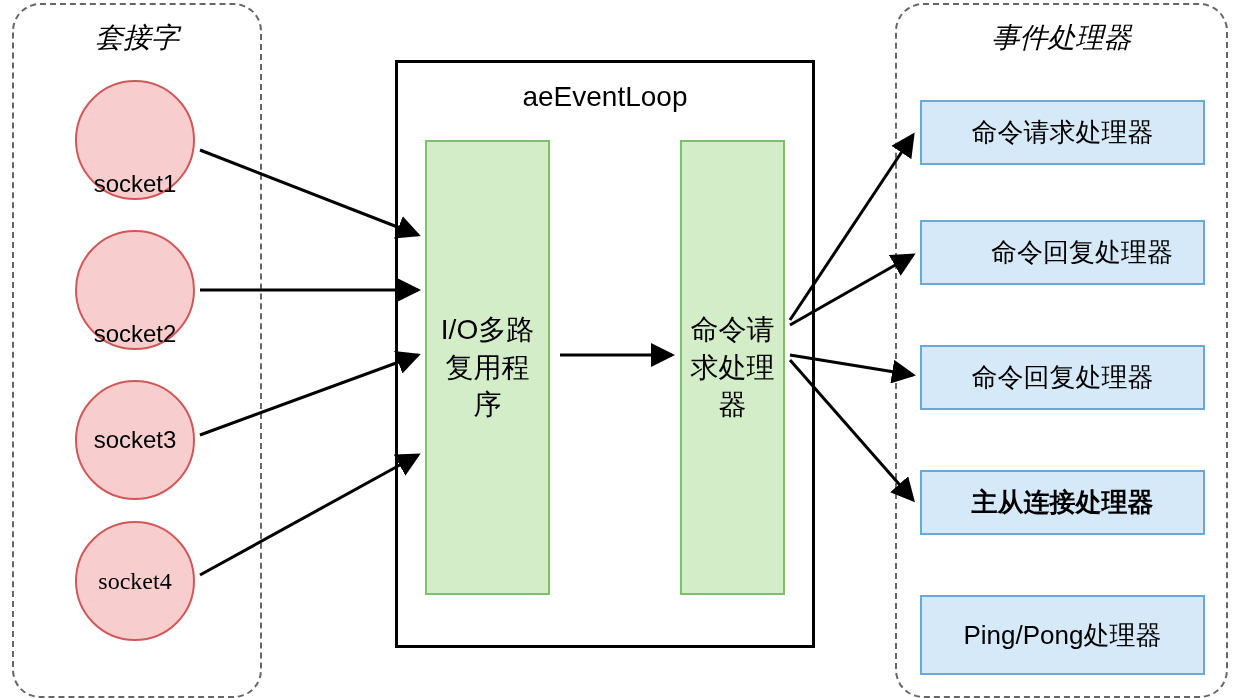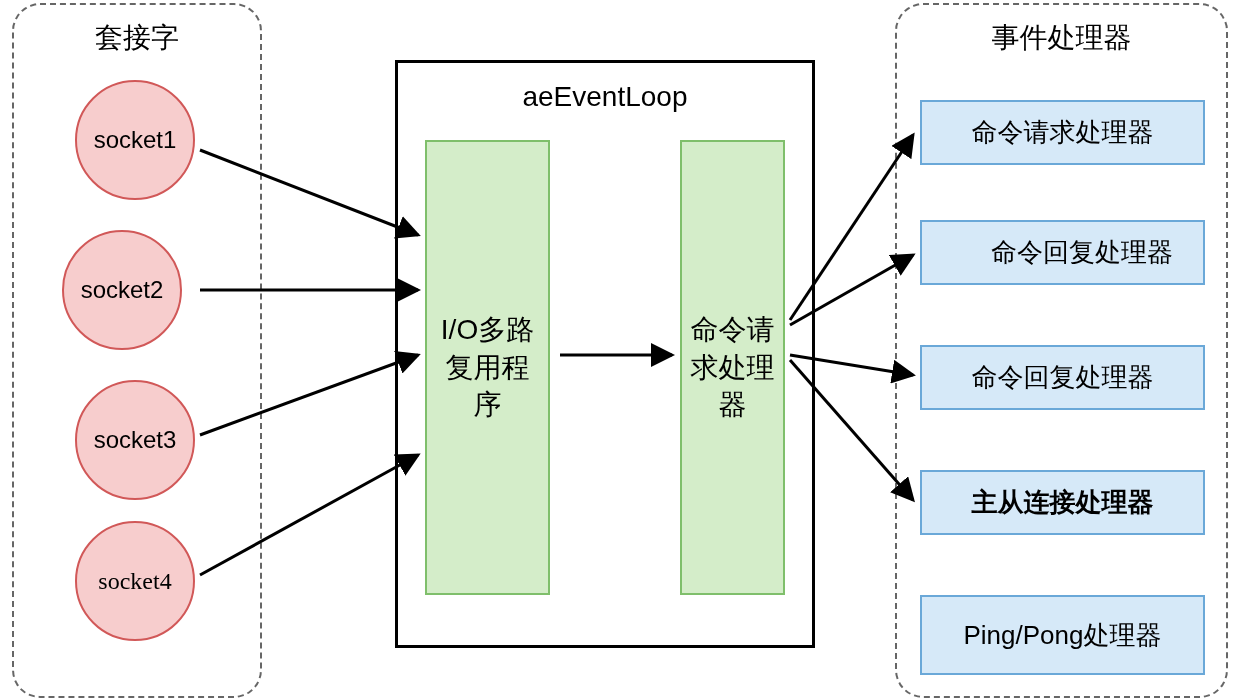--- a/index.html
+++ b/index.html
@@ -7,20 +7,21 @@
     width: 1240px;
     height: 698px;
     position: relative;
     font-family: Arial, "Microsoft YaHei", sans-serif;
     background: #fff;
   }
   .dashed-box {
     position: absolute;
     border: 2px dashed #666;
     border-radius: 28px;
+    font-style: italic;
   }
   .group-title {
     position: absolute;
     font-size: 28px;
     color: #000;
     text-align: center;
     width: 100%;
   }
   .socket-circle {
     position: absolute;
@@ -80,24 +81,24 @@
     height: 698px;
     pointer-events: none;
   }
 </style>
 </head>
 <body>
 
 <div class="dashed-box" style="left:12px; top:3px; width:250px; height:695px;">
   <div class="group-title" style="top:14px;">套接字</div>
 </div>
-<div class="socket-circle" style="left:75px; top:80px;">
+<div class="socket-circle" style="left:75px; top:80px;align-items:flex-end;">
   <span>socket1</span>
 </div>
-<div class="socket-circle" style="left:62px; top:230px;">
+<div class="socket-circle" style="left:75px; top:230px;align-items:flex-end;">
   <span>socket2</span>
 </div>
 <div class="socket-circle" style="left:75px; top:380px;">
   <span>socket3</span>
 </div>
 <div class="socket-circle" style="left:75px; top:521px;font-family:Liberation Serif, serif;">
   <span>socket4</span>
 </div>
 
 <div class="event-loop-box" style="left:395px; top:60px; width:420px; height:588px;">

